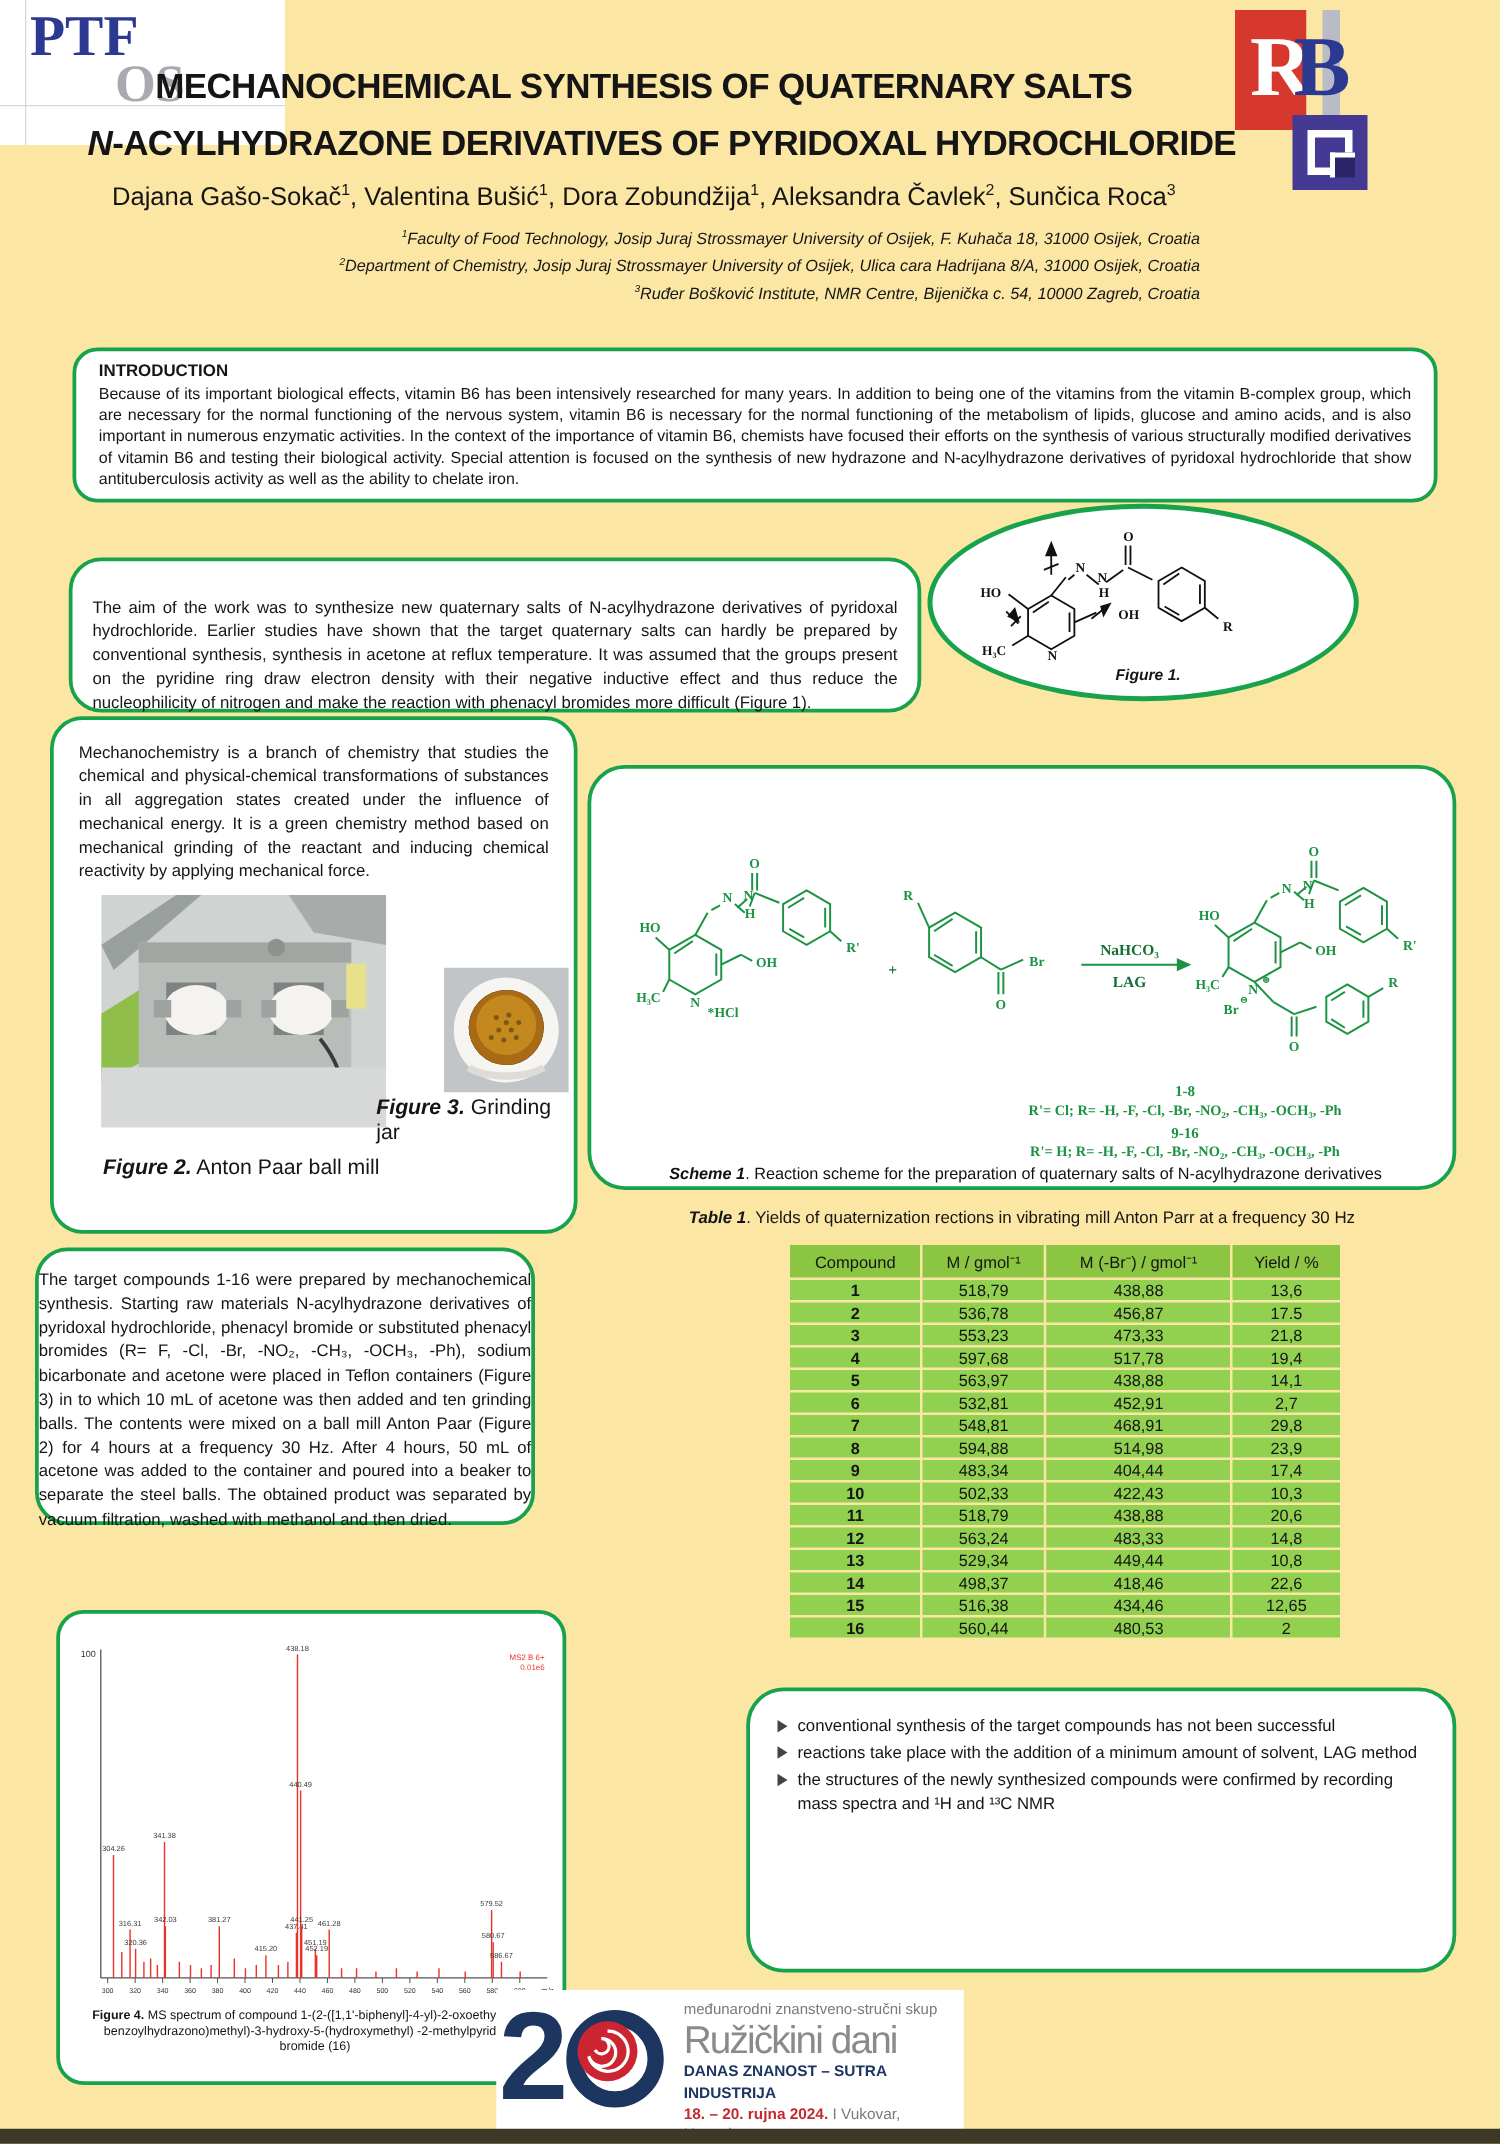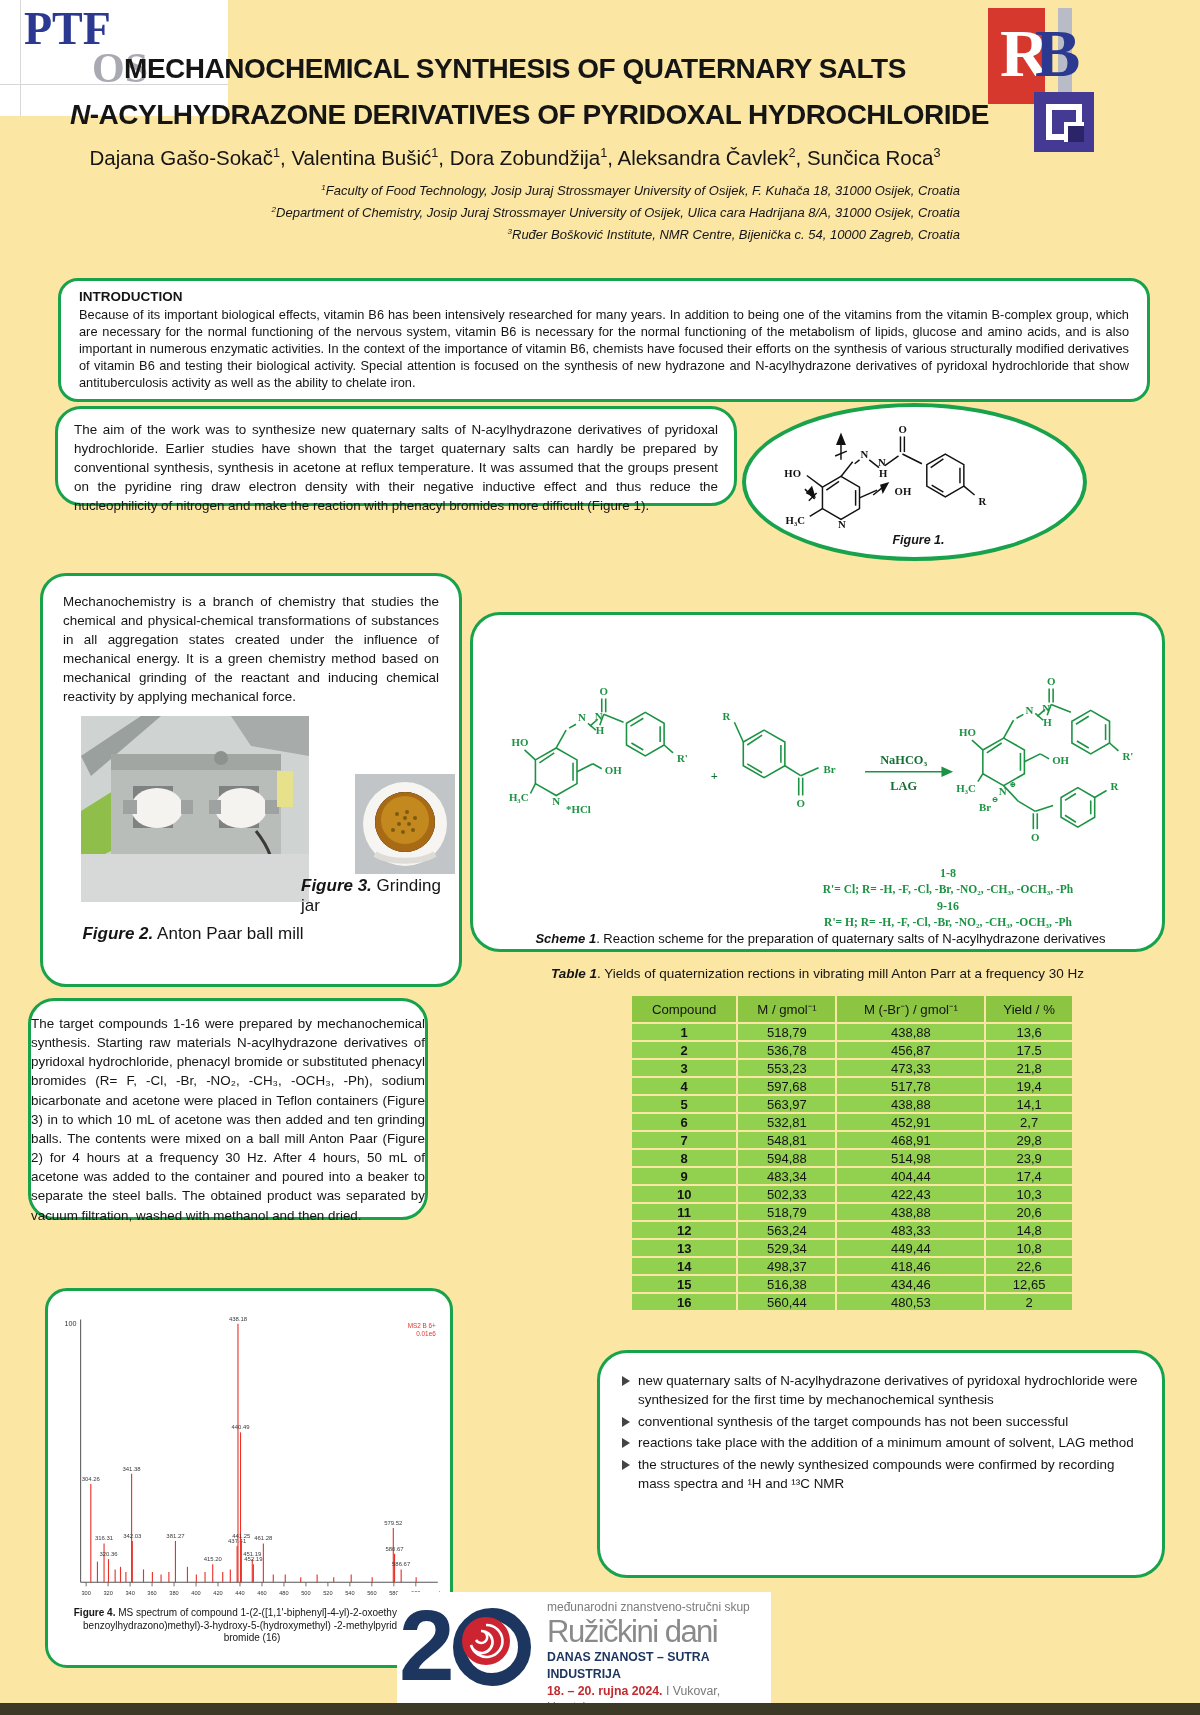--- a/index.html
+++ b/index.html
@@ -30,21 +30,21 @@
   .rb-r{position:absolute;left:12px;top:6px;font-family:"Liberation Serif",serif;font-size:68px;color:#fff;font-weight:bold;}
   .rb-b{position:absolute;left:47px;top:6px;font-family:"Liberation Serif",serif;font-size:68px;color:#2b3990;font-weight:bold;}
   #sq-logo{left:1034px;top:92px;width:60px;height:60px;background:#453a93;}
   .sq-in{position:absolute;left:12px;top:12px;width:24px;height:24px;border:6px solid #fff;}
   .sq-in2{position:absolute;left:30px;top:30px;width:16px;height:16px;background:#2c2468;border-left:4px solid #fff;border-top:4px solid #fff;}
   
   #intro{left:58px;top:278px;width:1092px;height:124px;border-radius:20px;padding:8px 18px 6px 18px;}
   #intro h2{margin:0 0 2px 0;font-size:13.5px;}
   #intro p{margin:0;font-size:12.8px;line-height:1.33;}
   
-  #aim{left:55px;top:406px;width:682px;height:100px;padding:11px 16px;}
+  #aim{left:55px;top:446px;width:682px;height:124px;padding:27px 16px;}
   #aim p{margin:0;font-size:13.4px;line-height:1.42;}
   
   #fig1{left:742px;top:403px;width:345px;height:158px;background:#fff;border:4px solid #17a24b;
         border-radius:50%;box-sizing:border-box;}
   #fig1-cap{position:absolute;left:0;top:126px;width:345px;text-align:center;font-size:12.5px;font-weight:bold;font-style:italic;}
   .bt{font:bold 11px "Liberation Serif","DejaVu Serif",serif;fill:#111;}
   
   #mech{left:40px;top:573px;width:422px;height:414px;padding:16px 20px;}
   #mech p{margin:0;font-size:13.4px;line-height:1.42;}
   .cap{font-size:17px;}
@@ -543,24 +543,20 @@
       <text x="370" y="24" text-anchor="end" font-size="6.2" fill="#e8332a">MS2 B 6+</text>
       <text x="370" y="32" text-anchor="end" font-size="6.2" fill="#e8332a">0.01e6</text>
     </svg>
   <div id="ms-cap"><b>Figure 4.</b><span> MS spectrum of compound 1-(2-([1,1'-biphenyl]-4-yl)-2-oxoethyl)-4-((2-benzoylhydrazono)methyl)-3-hydroxy-5-(hydroxymethyl) -2-methylpyridinium bromide (16)</span></div>
 </div>
 
 <div id="conc" class="panel">
   <ul>
       <li>
         <span class="arrow"></span>
-        <span>new quaternary salts of N-acylhydrazone derivatives of pyridoxal hydrochloride were synthesized for the first time  by mechanochemical synthesis</span>
-      </li>
-      <li>
-        <span class="arrow"></span>
         <span>conventional synthesis of the target compounds has not been successful</span>
       </li>
       <li>
         <span class="arrow"></span>
         <span>reactions take place with the addition of a minimum amount of solvent, LAG method</span>
       </li>
       <li>
         <span class="arrow"></span>
         <span>the structures of the newly synthesized compounds were confirmed by recording mass spectra and ¹H and ¹³C NMR</span>
       </li>

